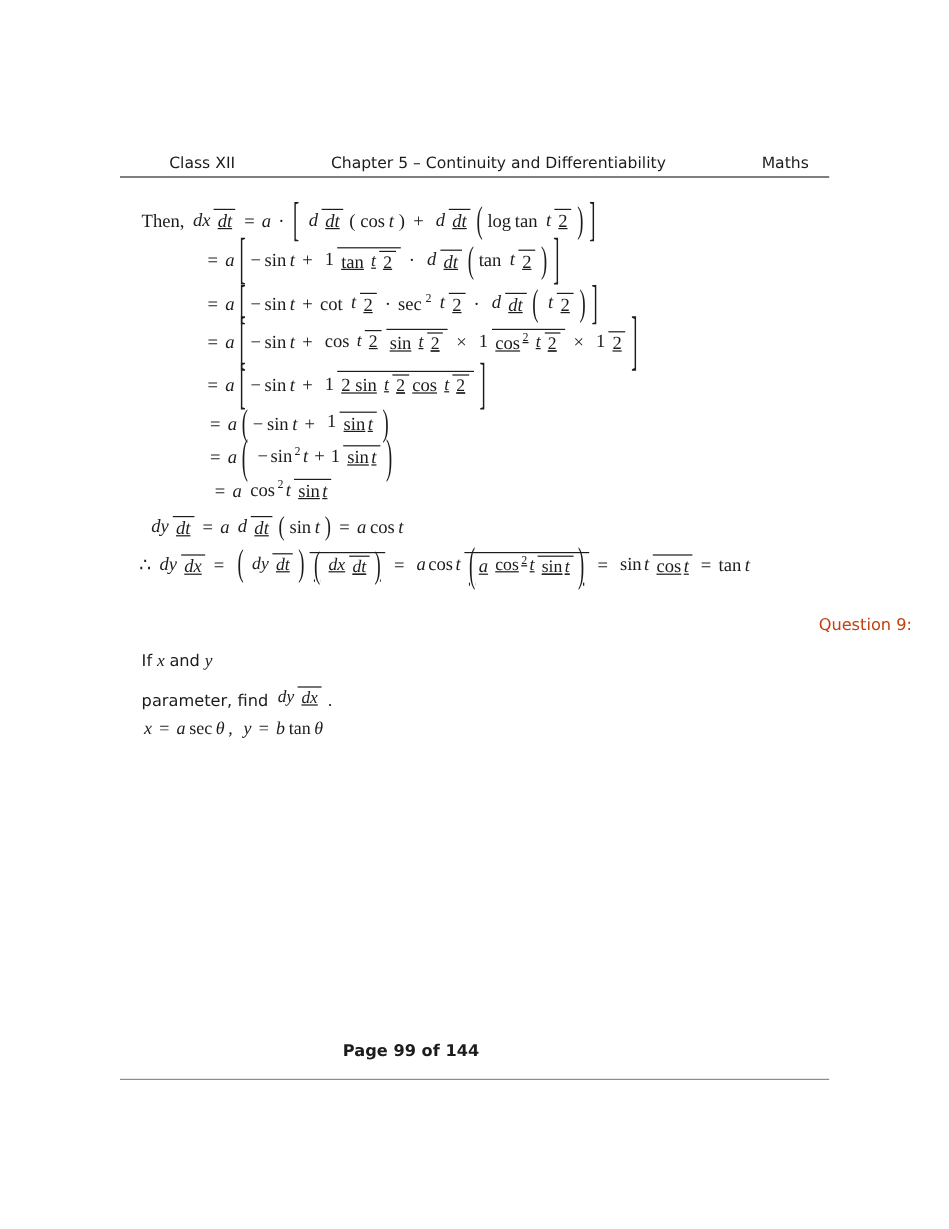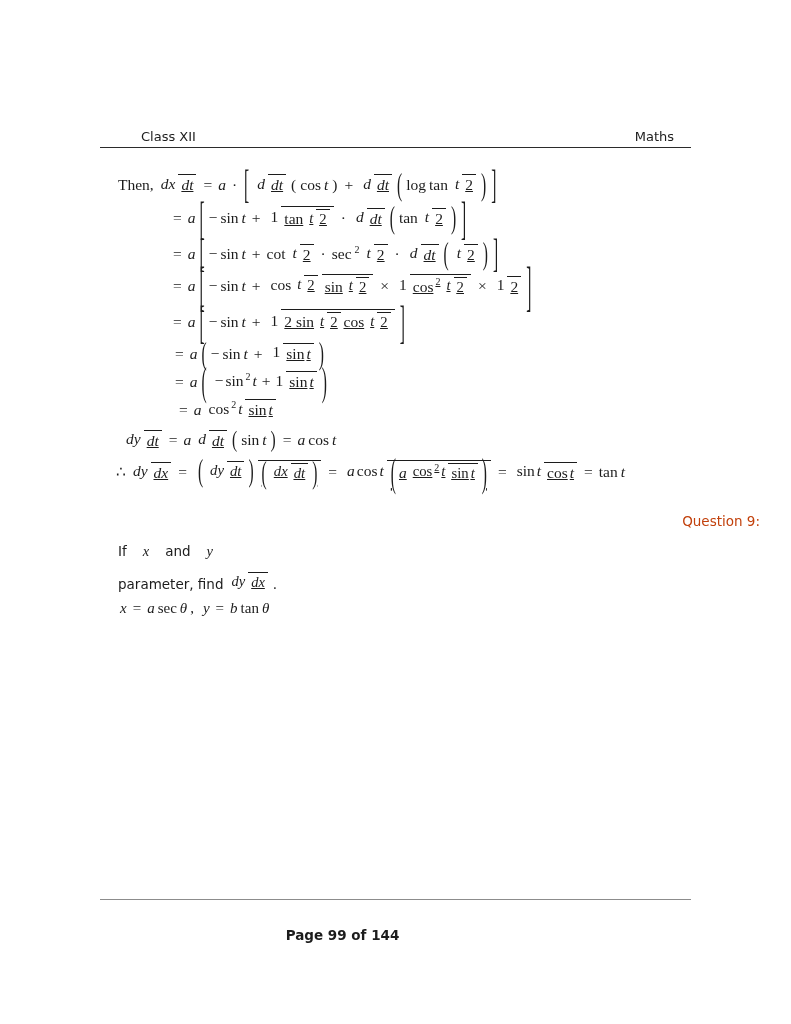--- a/index.html
+++ b/index.html
@@ -22,21 +22,21 @@
   .header .h-right { padding-right: 30px; }
   .header-rule {
     position: absolute; top: 147px; left: 100px; width: 591px;
     border: none; border-top: 1.6px solid #2b2b2b; margin: 0;
   }
   .footer-rule {
     position: absolute; top: 899px; left: 100px; width: 591px;
     border: none; border-top: 1.6px solid #8c8c8c; margin: 0;
   }
   .footer-label {
-    position: absolute; top: 927px; left: 0; width: 685px;
+    position: absolute; top: 868px; left: 0; width: 685px;
     text-align: center; font-size: 13.5px; font-weight: bold;
   }
   
   .content { position: absolute; top: 156px; left: 100px; width: 660px; }
   .eq {
     display: flex; align-items: center; gap: 3px;
     font-family: "Liberation Serif", serif;
     font-size: 15.5px; white-space: nowrap; line-height: 1.1;
   }
   .eq .it, .it { font-style: italic; }
@@ -65,21 +65,21 @@
   .eq8  { margin: 8px 0 0 76px; }
   .eq9  { margin: 10px 0 0 22px; }
   .eq10 { margin: 10px 0 0 16px; }
   
   .q-label {
     margin: 30px 0 0 18px;
     font-size: 13.5px; font-weight: normal; color: #c2410c; text-align: right;
   }
   .q-line1 {
     margin: 14px 0 0 18px;
-    display: flex; align-items: baseline; gap: 16px;
+    display: flex; align-items: baseline; gap: 4px;
     font-size: 13.5px;
   }
   .mvar { font-family: "Liberation Serif", serif; font-style: italic; font-size: 14.5px; }
   .q-line2 {
     margin: 12px 0 0 18px;
     display: flex; align-items: flex-end; gap: 4px;
     font-size: 13.5px;
   }
   .q-line2 .frac { font-family: "Liberation Serif", serif; font-size: 14.5px; }
   .q-math {
@@ -88,20 +88,21 @@
     font-family: "Liberation Serif", serif; font-size: 15px;
   }
 </style>
 </head>
 <body>
 
 <div class="page">
 
   <div class="header">
     <span class="h-left">Class XII</span>
+    <span class="h-center">Chapter 5 – Continuity and Differentiability</span>
     <span class="h-right">Maths</span>
   </div>
   <hr class="header-rule">
 
   <div class="content">
 
     <div class="eq eq1" title="Then, dx/dt = a·[d/dt(cos t) + d/dt(log tan(t/2))]">
       <span class="tk">Then,</span>
       <span class="frac">
         <span class="num it">dx</span>

